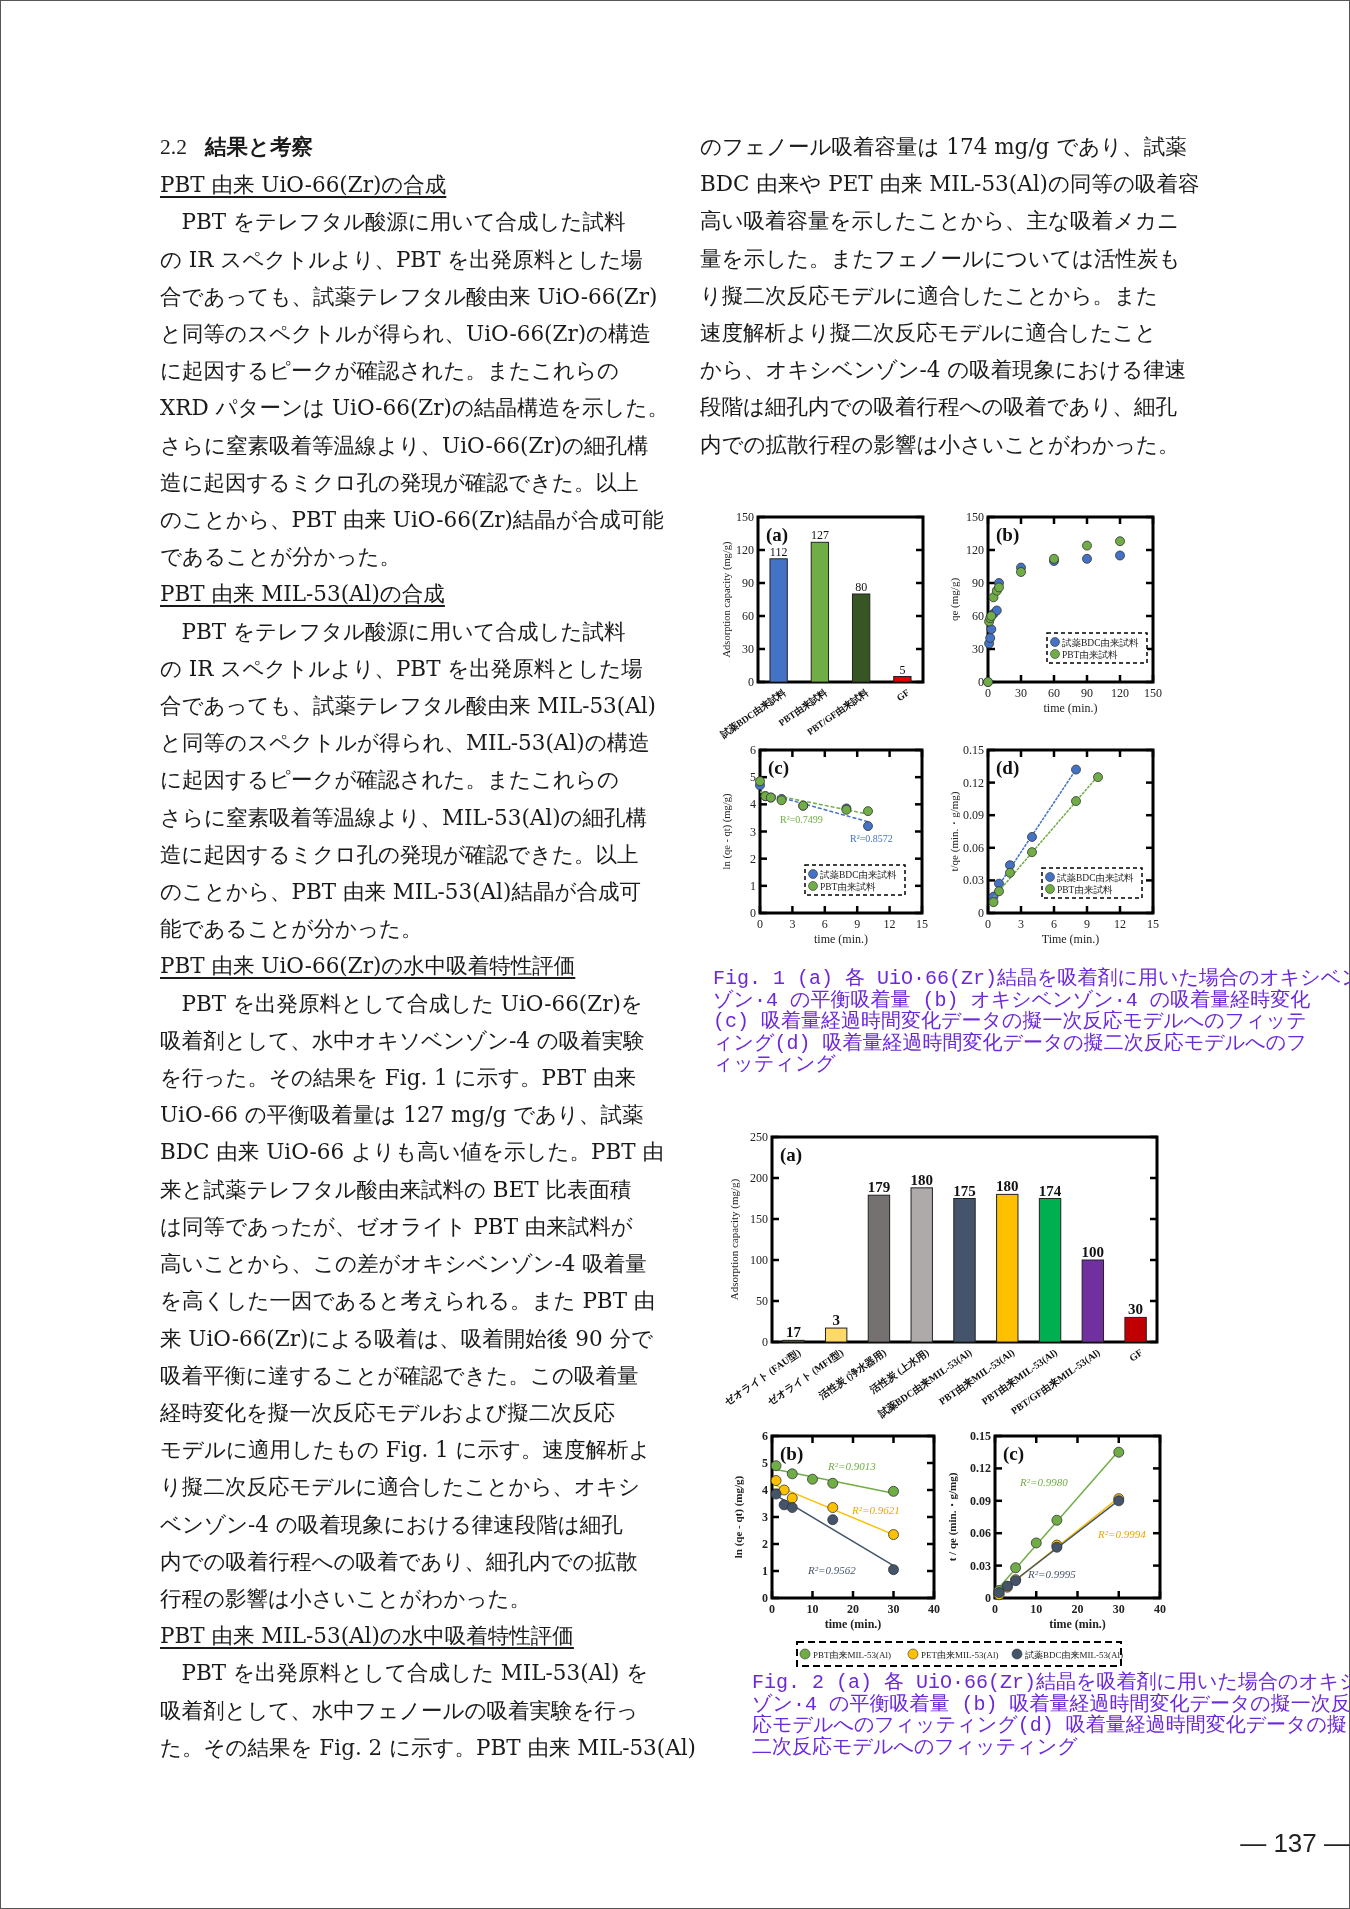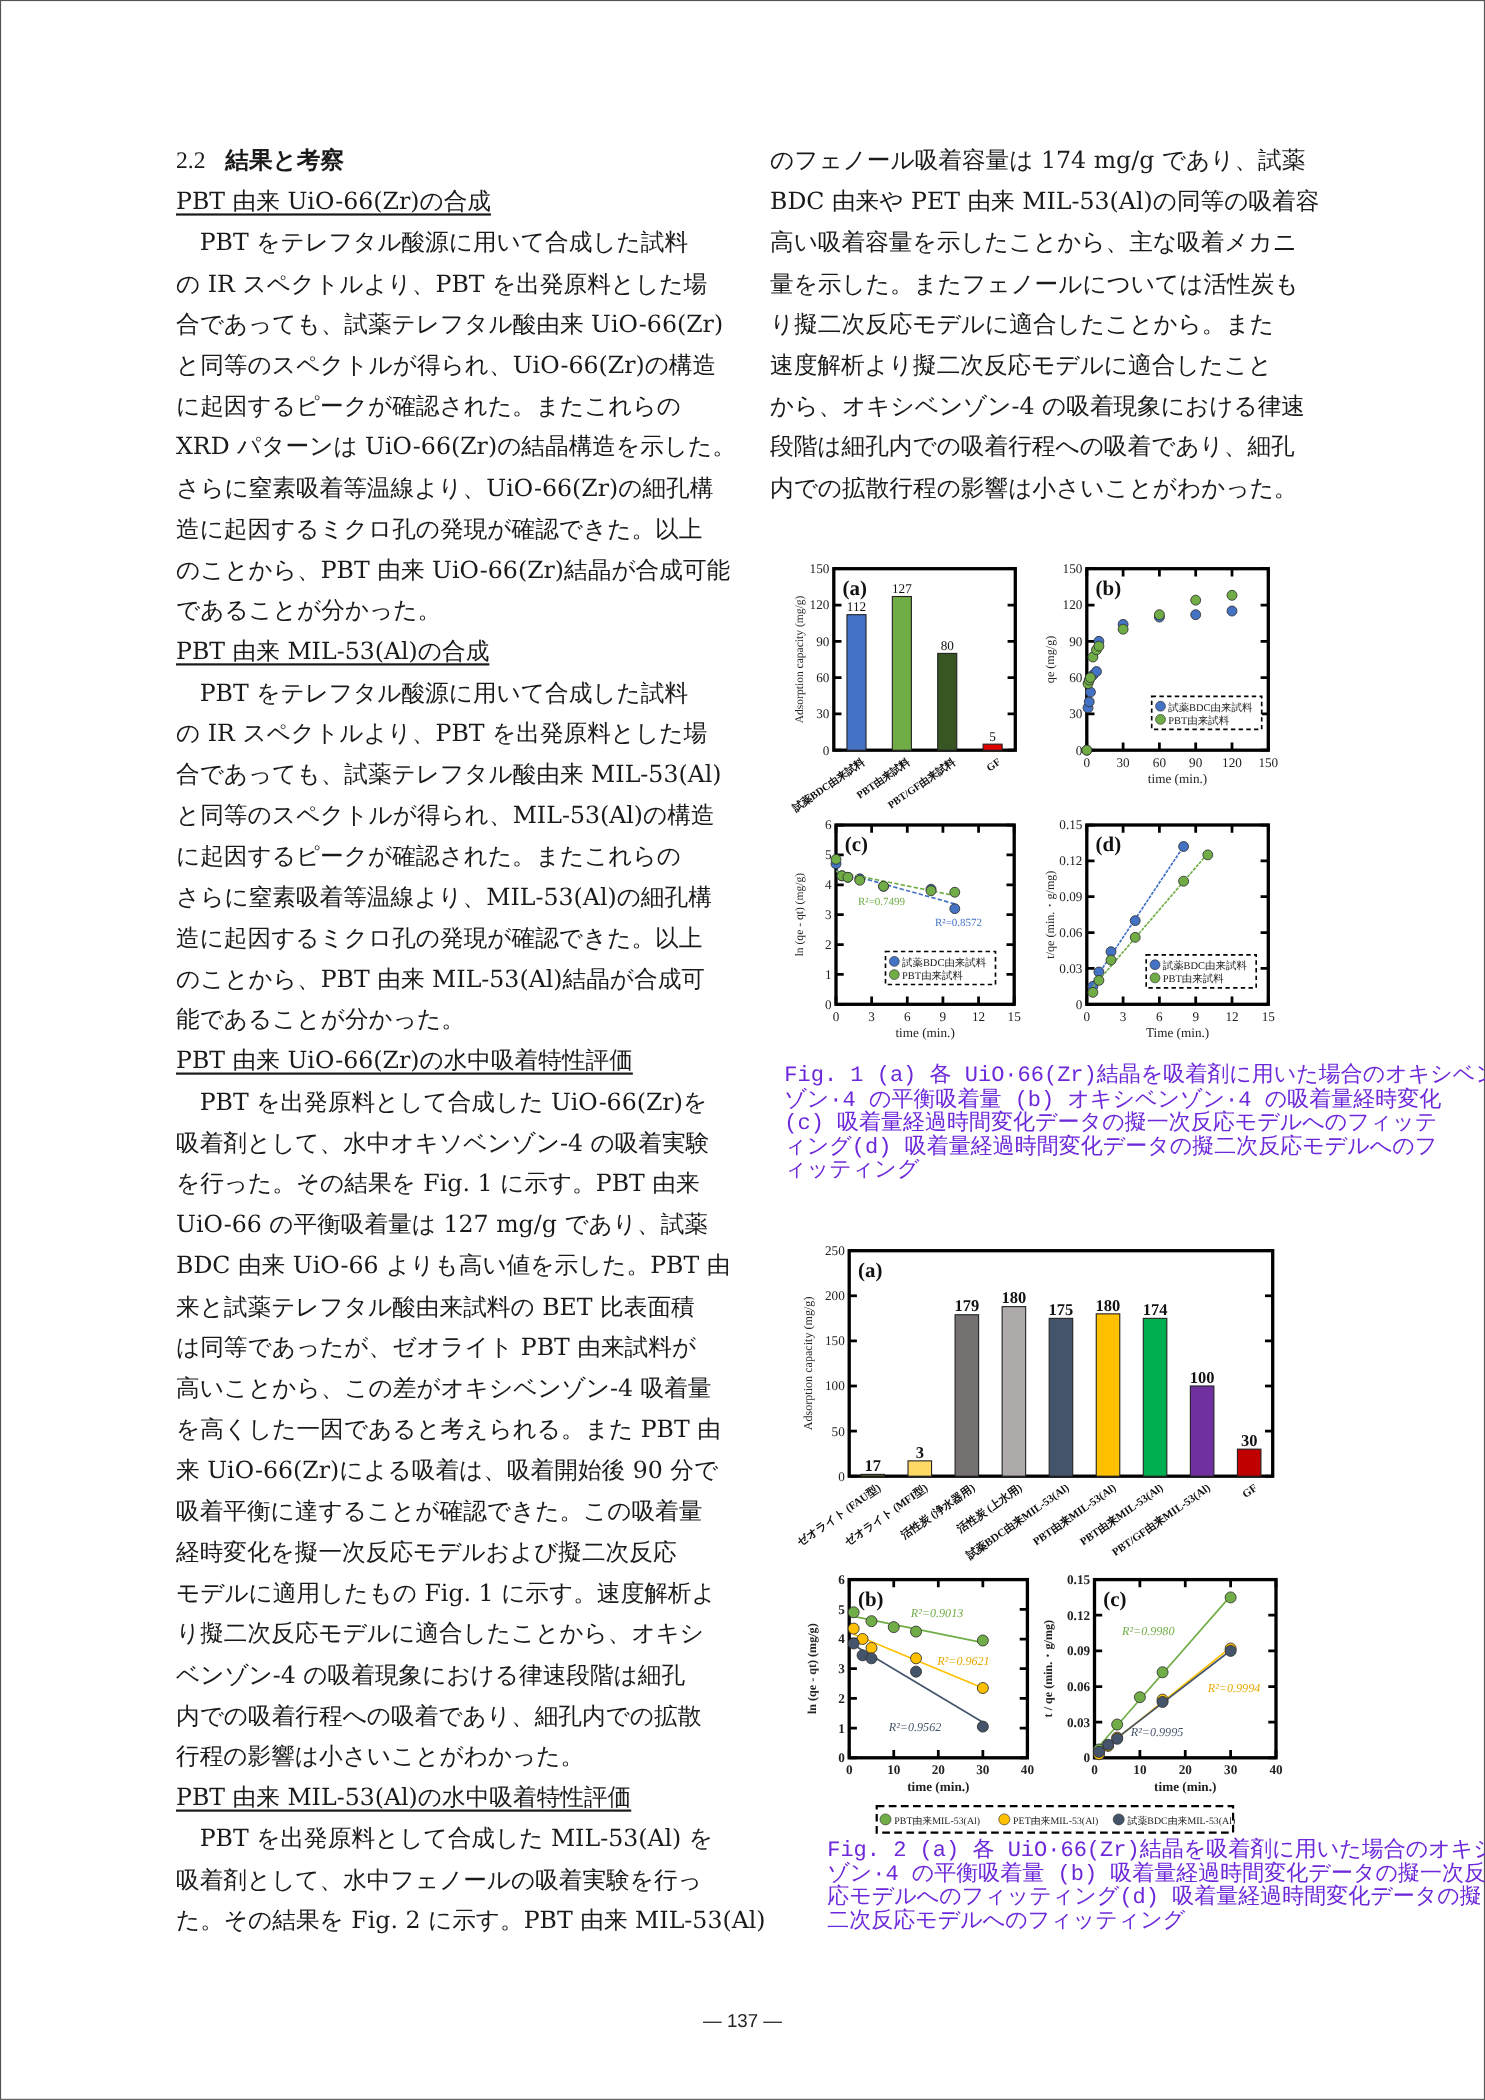--- a/index.html
+++ b/index.html
@@ -9,21 +9,21 @@
   .col.left{left:160px;}
   .col.right{left:700px;width:490px;}
   .line{white-space:nowrap;overflow:visible;}
   .sec{font-family:"DejaVu Sans","Liberation Sans",sans-serif;font-weight:bold;}
   .sec .num{font-family:"Liberation Serif",serif;font-weight:normal;margin-right:18px;}
   .sub{text-decoration:underline;text-underline-offset:4px;}
   .indent{text-indent:1em;}
   .fig{position:absolute;}
   .cap{font-size:20px;line-height:21.5px;font-family:Liberation Mono, monospace;color:#6d28d9;}
   svg text{font-family:"Liberation Serif","DejaVu Serif",serif;}
-  .footer{position:absolute;left:0;width:1350px;top:1828px;text-align:center;font-family:"Liberation Sans",sans-serif;font-size:17px;color:#222;}
+  .footer{position:absolute;left:0;width:1350px;top:1828px;text-align:right;font-family:"Liberation Sans",sans-serif;font-size:26px;color:#222;}
 </style>
 </head>
 <body>
 
 <div class="page-border"></div>
 
 <div class="col left" id="leftcol">
   <div class="line sec"><span class="num">2.2</span><span>結果と考察</span></div>
   <div id="left-blocks">
       <div class="line sub">PBT 由来 UiO-66(Zr)の合成</div>

